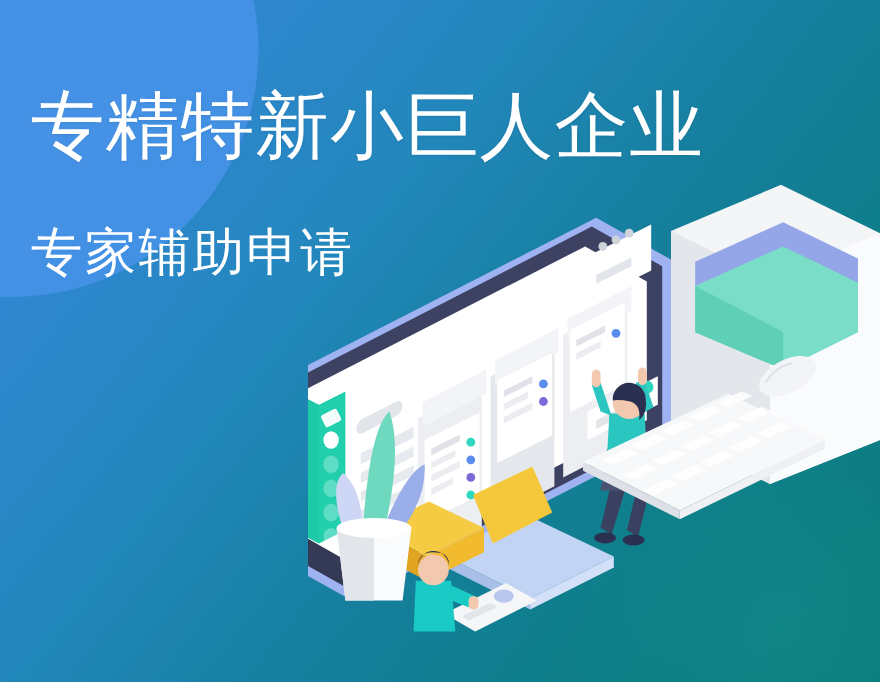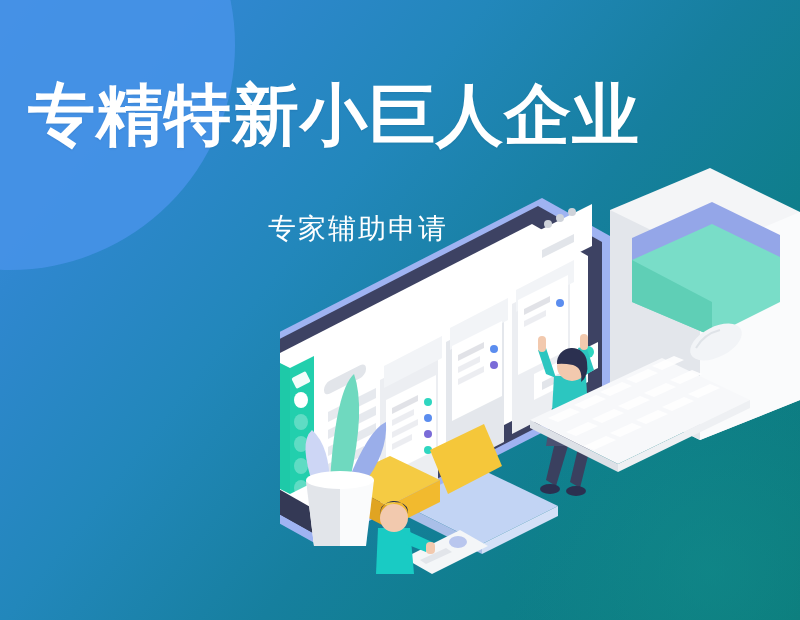--- a/index.html
+++ b/index.html
@@ -34,37 +34,36 @@
   }
   
   #text-block{
     position:absolute;
     left:28px; top:72px;
     width:420px;
     z-index:6;
   }
   .title-line{
     color:#ffffff;
-    font-weight:bold;
+    font-weight:normal;
     font-size:66px;
     line-height:85px;
     letter-spacing:1px;
     white-space:nowrap;
     text-shadow:0 1px 2px rgba(0,40,70,.10);
   }
   #title-line-1{ font-size:67px; }
   #title-line-2{ font-size:67px; }
   .sub-line{
     color:#ffffff;
-    font-size:28px;
+    font-size:47px;
     line-height:48px;
     font-weight:400;
     letter-spacing:2px;
     white-space:nowrap;
-    text-align:right;
   }
   #sub-line-1{ margin-top:48px; }
   #sub-line-2{ margin-top:46px; }
   
   #illustration{
     position:absolute;
     right:0; bottom:0;
     width:520px; height:470px;
     z-index:3;
   }

